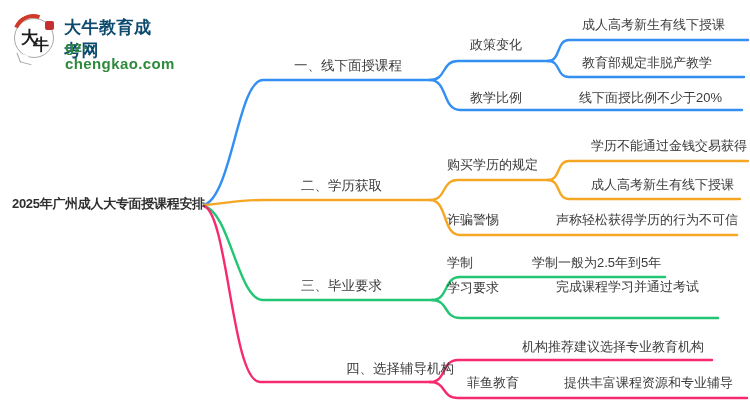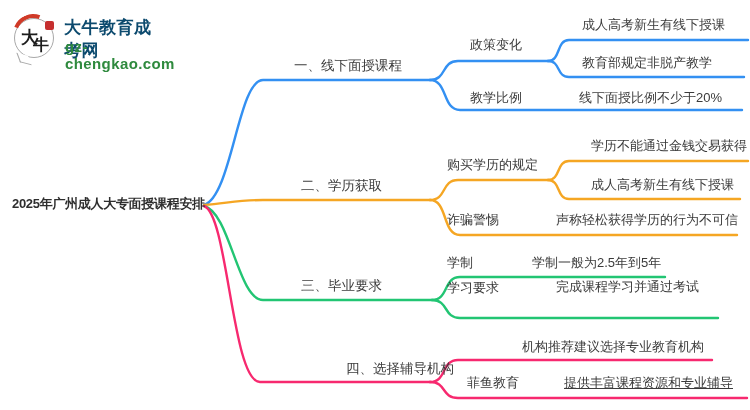--- a/index.html
+++ b/index.html
@@ -88,15 +88,15 @@
   <div class="lbl branch-lbl" style="left:301px;top:278px;">三、毕业要求</div>
   <div class="lbl node-lbl" style="left:447px;top:256px;text-align:center;">学制</div>
   <div class="lbl node-lbl" style="left:532px;top:256px;">学制一般为2.5年到5年</div>
   <div class="lbl node-lbl" style="left:447px;top:281px;">学习要求</div>
   <div class="lbl node-lbl" style="left:556px;top:280px;">完成课程学习并通过考试</div>
 
   <div class="lbl branch-lbl" style="left:301px;top:361px;margin-left:45px;">四、选择辅导机构</div>
   <div class="lbl node-lbl" style="left:487px;top:340px;margin-left:35px;">机构推荐</div>
   <div class="lbl node-lbl" style="left:574px;top:340px;">建议选择专业教育机构</div>
   <div class="lbl node-lbl" style="left:467px;top:376px;">菲鱼教育</div>
-  <div class="lbl node-lbl" style="left:564px;top:376px;text-decoration:underline;">提供丰富课程资源和专业辅导</div>
+  <div class="lbl node-lbl" style="left:564px;top:376px;">提供丰富课程资源和专业辅导</div>
 
 </div>
 
 </body></html>

